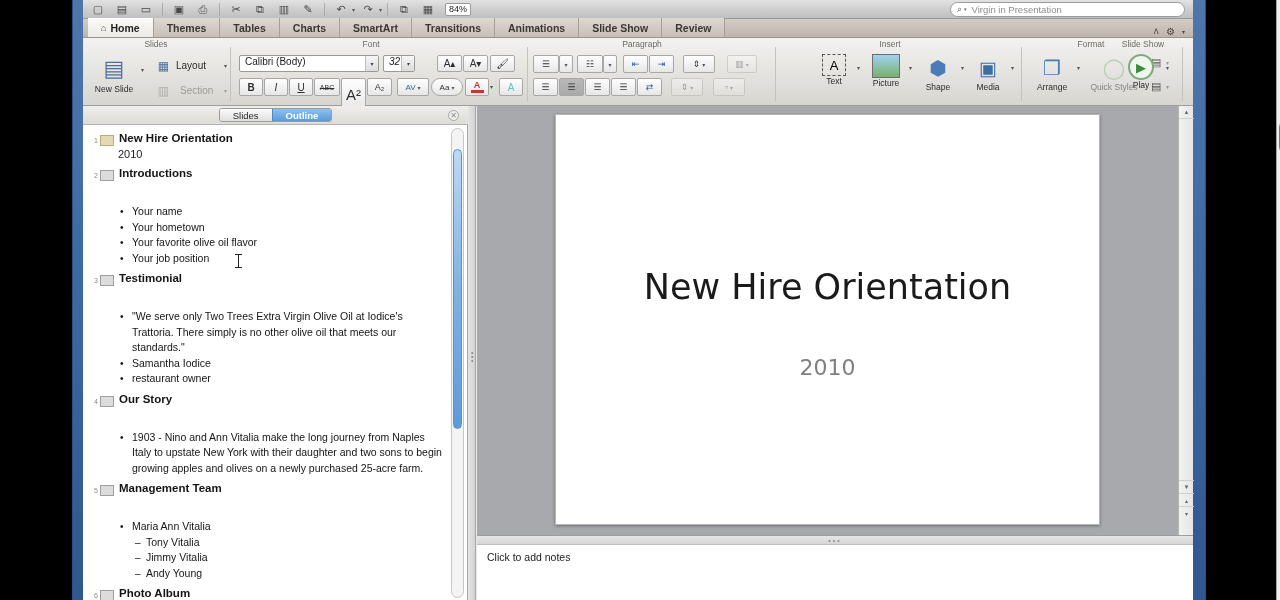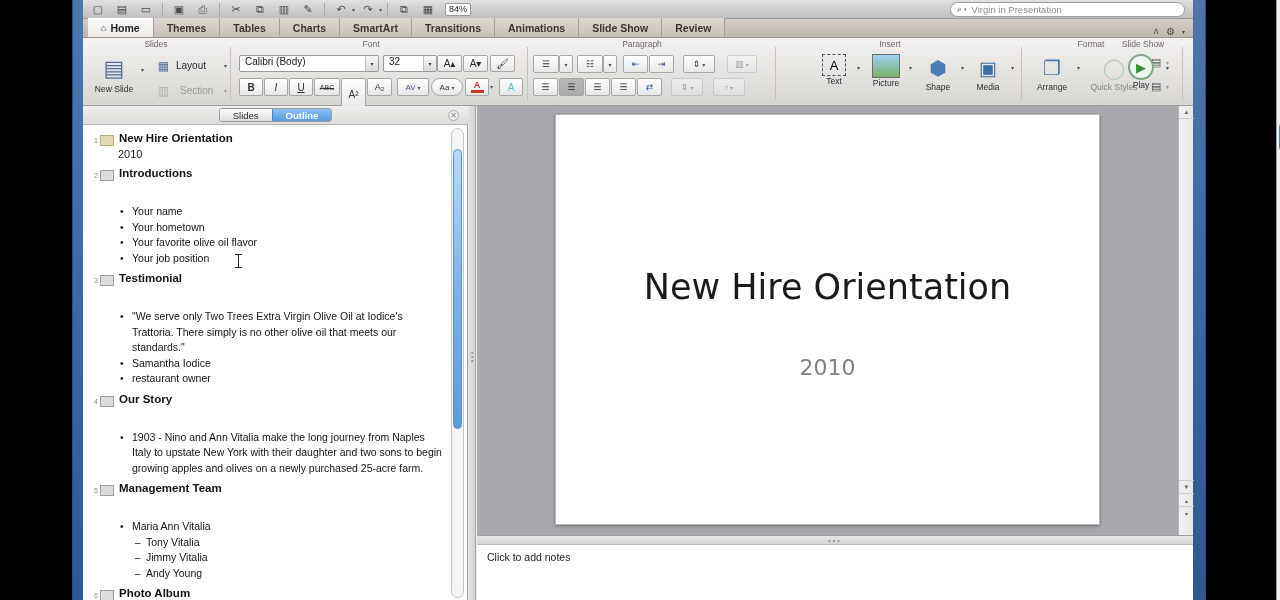--- a/index.html
+++ b/index.html
@@ -350,21 +350,21 @@
         <div class="grp-div" style="left:147px;"></div>
       </div>
 
       <div class="grp" style="left:148px; width:280px;">
         <div class="grp-title" style="left:0; width:280px;">Font</div>
 
         <div class="cbox" style="position:absolute; left:8px; top:17px; width:140px;">
           <span>Calibri (Body)</span>
           <span class="stepper">▾</span>
         </div>
-        <div class="cbox" style="position:absolute; left:152px; top:17px; width:54px;">
+        <div class="cbox" style="position:absolute; left:152px; top:17px; width:32px;font-style:italic;">
           <span>32</span>
           <span class="stepper">▾</span>
         </div>
         <div class="ctl" style="position:absolute; left:206px; top:17px; width:25px; height:17px;">
             <span>A▴</span>
           </div>
         <div class="ctl" style="position:absolute; left:232px; top:17px; width:25px; height:17px;">
             <span>A▾</span>
           </div>
         <div class="ctl" style="position:absolute; left:259px; top:17px; width:25px; height:17px;">
@@ -376,21 +376,21 @@
           </div>
         <div class="ctl" style="position:absolute; left:33px; top:40px; width:24px; height:18px; font-style:italic;">
             <span>I</span>
           </div>
         <div class="ctl" style="position:absolute; left:58px; top:40px; width:24px; height:18px; text-decoration:underline;">
             <span>U</span>
           </div>
         <div class="ctl" style="position:absolute; left:83px; top:40px; width:26px; height:18px; font-size:7px; text-decoration:line-through;">
             <span>ABC</span>
           </div>
-        <div class="ctl" style="position:absolute; left:110px; top:40px; width:25px; height:32px; font-size:10px;justify-content:center;">
+        <div class="ctl" style="position:absolute; left:110px; top:40px; width:25px; height:32px; font-size:15px;justify-content:center;">
             <span>A²</span>
           </div>
         <div class="ctl" style="position:absolute; left:136px; top:40px; width:25px; height:18px; font-size:9px;">
             <span>A₂</span>
           </div>
         <div class="ctl" style="position:absolute; left:166px; top:40px; width:32px; height:18px; font-size:8px; color:#3a5f96;">
           <span>AV</span>
           <span class="mini-caret" style="margin-left:2px;">▾</span>
         </div>
         <div class="ctl" style="position:absolute; left:200px; top:40px; width:32px; height:18px; font-size:8px;border-radius:9px;">

